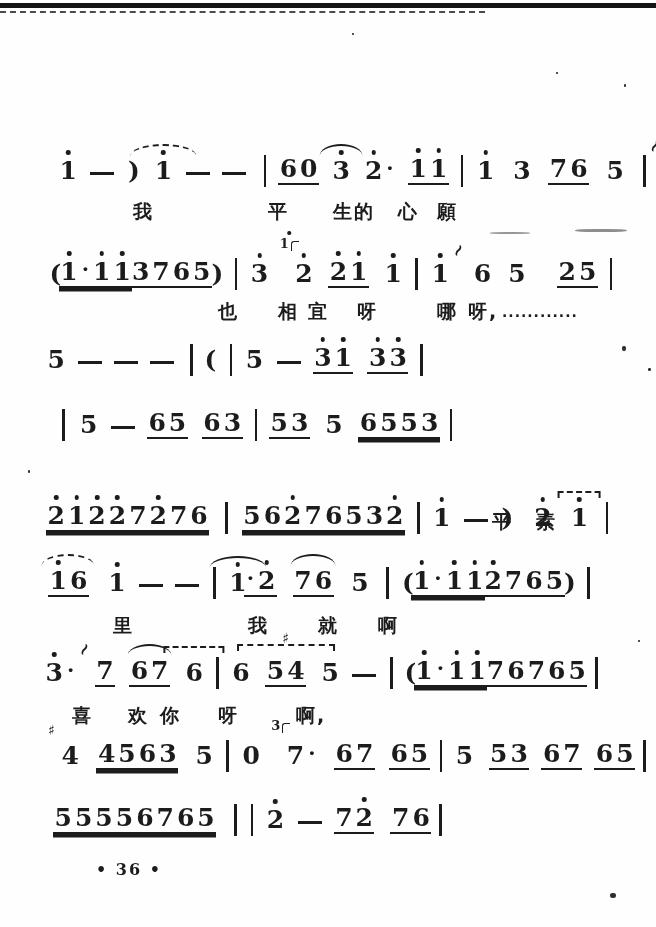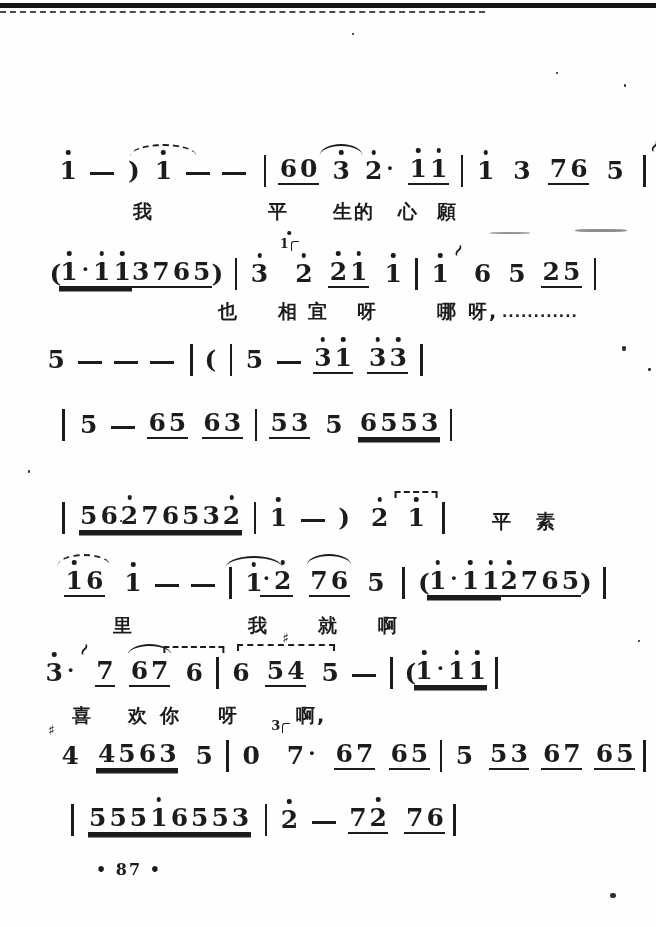--- a/index.html
+++ b/index.html
@@ -95,21 +95,21 @@
         <span class="cell" style="margin-left: -2px;"><span class="ch">)</span></span>
         <span class="bar" style="margin-left: 10px;"></span>
         <span class="cell"><span class="ch">3<i class="od"></i></span></span>
         <span class="cell" style="margin-left: 24px;"><span class="ch">2<i class="od"></i></span><i class="grace">1<i class="od"></i></i></span>
         <span class="cell u1" style="margin-left: 14px;"><span class="ch">2<i class="od"></i></span><span class="ch">1<i class="od"></i></span></span>
         <span class="cell" style="margin-left: 14px;"><span class="ch">1<i class="od"></i></span></span>
         <span class="bar"></span>
         <span class="cell"><span class="ch">1<i class="od"></i></span><i class="squig">~</i></span>
         <span class="cell" style="margin-left: 22px;"><span class="ch">6</span></span>
         <span class="cell" style="margin-left: 14px;"><span class="ch">5</span></span>
-        <span class="cell u1" style="margin-left: 14px;"><span class="ch">2</span><span class="ch">5</span></span>
+        <span class="cell u1" style="margin-left: 30px;"><span class="ch">2</span><span class="ch">5</span></span>
         <span class="bar" style="margin-left: 12px;"></span>
       </div>
       <div class="mline" style="left: 46px; top: 344px;">
         <span class="cell"><span class="ch">5</span></span>
         <span class="dash"></span>
         <span class="dash"></span>
         <span class="dash"></span>
         <span class="bar" style="margin-left: 16px;"></span>
         <span class="cell" style="margin-left: 10px;"><span class="ch">(</span></span>
         <span class="bar"></span>
@@ -125,31 +125,32 @@
         <span class="dash"></span>
         <span class="cell u1"><span class="ch">6</span><span class="ch">5</span></span>
         <span class="cell u1" style="margin-left: 14px;"><span class="ch">6</span><span class="ch">3</span></span>
         <span class="bar"></span>
         <span class="cell u1"><span class="ch">5</span><span class="ch">3</span></span>
         <span class="cell" style="margin-left: 14px;"><span class="ch">5</span></span>
         <span class="cell u2" style="margin-left: 14px;"><span class="ch">6</span><span class="ch">5</span><span class="ch">5</span><span class="ch">3</span></span>
         <span class="bar" style="margin-left: 10px;"></span>
       </div>
       <div class="mline" style="left: 46px; top: 471px;">
+        <span class="cell u2"><span class="ch">2<i class="od"></i></span><span class="ch">1<i class="od"></i></span><span class="ch">2<i class="od"></i></span><span class="ch">2<i class="od"></i></span><span class="ch">7</span><span class="ch">2<i class="od"></i></span><span class="ch">7</span><span class="ch">6</span></span>
         <span class="bar" style="margin-left: 16px;"></span>
         <span class="cell u2" style="margin-left: 14px; margin-top: 32px;"><span class="ch">5</span><span class="ch">6</span><span class="ch">2<i class="od"></i></span><span class="ch">7</span><span class="ch">6</span><span class="ch">5</span><span class="ch">3</span><span class="ch">2<i class="od"></i></span></span>
         <span class="bar" style="margin-left: 12px;"></span>
         <span class="cell"><span class="ch">1<i class="od"></i></span></span>
         <span class="dash"></span>
         <span class="cell"><span class="ch">)</span></span>
         <span class="cell" style="margin-left: 18px;"><span class="ch">2<i class="od"></i></span></span>
         <span class="cell" style="margin-left: 16px;"><span class="ch">1<i class="od"></i></span><i class="arc b" style="width: 210%;"></i></span>
         <span class="bar" style="margin-left: 16px;"></span>
       </div>
-      <div class="mline" style="left: 64px; top: 567px;">
+      <div class="mline" style="left: 48px; top: 567px;">
         <span class="cell u1"><span class="ch">1<i class="od"></i></span><span class="ch">6</span><i class="arc d" style="width: 130%;"></i></span>
         <span class="cell" style="margin-left: 18px;"><span class="ch">1<i class="od"></i></span></span>
         <span class="dash"></span>
         <span class="dash"></span>
         <span class="bar" style="margin-left: 14px;"></span>
         <span class="cell" style="margin-left: 12px;"><span class="ch">1<i class="od"></i></span><i class="arc s" style="width: 280%;"></i></span>
         <span class="cell u1" style="margin-left: -4px;"><span class="mid">·</span><span class="ch">2<i class="od"></i></span></span>
         <span class="cell u1" style="margin-left: 16px;"><span class="ch">7</span><span class="ch">6</span><i class="arc s"></i></span>
         <span class="cell" style="margin-left: 16px;"><span class="ch">5</span></span>
         <span class="bar" style="margin-left: 16px;"></span>
@@ -165,41 +166,42 @@
         <span class="cell u1" style="margin-left: 14px;"><span class="ch">6</span><span class="ch">7</span><i class="arc s"></i></span>
         <span class="cell" style="margin-left: 14px;"><span class="ch">6</span><i class="arc b" style="width: 300%;"></i></span>
         <span class="bar"></span>
         <span class="cell"><span class="ch">6</span></span>
         <span class="cell u1" style="margin-left: 14px;"><span class="ch">5</span><span class="ch">4</span><i class="arc b" style="width: 240%;"></i><i class="sharp">♯</i></span>
         <span class="cell" style="margin-left: 14px;"><span class="ch">5</span></span>
         <span class="dash"></span>
         <span class="bar" style="margin-left: 14px;"></span>
         <span class="cell" style="margin-left: 10px;"><span class="ch">(</span></span>
         <span class="cell u2" style="margin-left: -4px;"><span class="ch">1<i class="od"></i></span><span class="mid">·</span><span class="ch">1<i class="od"></i></span><span class="ch">1<i class="od"></i></span></span>
+        <span class="cell u1" style="margin-left: -2px;"><span class="ch">7</span><span class="ch">6</span><span class="ch">7</span><span class="ch">6</span><span class="ch">5</span></span>
         <span class="bar" style="margin-left: 8px;"></span>
       </div>
       <div class="mline" style="left: 60px; top: 740px;">
         <span class="cell"><span class="ch">4</span><i class="sharp left">♯</i></span>
         <span class="cell u2" style="margin-left: 16px;"><span class="ch">4</span><span class="ch">5</span><span class="ch">6</span><span class="ch">3</span></span>
         <span class="cell" style="margin-left: 16px;"><span class="ch">5</span></span>
         <span class="bar" style="margin-left: 12px;"></span>
         <span class="cell"><span class="ch">0</span></span>
         <span class="cell" style="margin-left: 24px;"><span class="ch">7</span><span class="mid">·</span><i class="grace">3</i></span>
         <span class="cell u1" style="margin-left: 16px;"><span class="ch">6</span><span class="ch">7</span></span>
         <span class="cell u1" style="margin-left: 14px;"><span class="ch">6</span><span class="ch">5</span></span>
         <span class="bar" style="margin-left: 10px;"></span>
         <span class="cell"><span class="ch">5</span></span>
         <span class="cell u1" style="margin-left: 14px;"><span class="ch">5</span><span class="ch">3</span></span>
         <span class="cell u1" style="margin-left: 12px;"><span class="ch">6</span><span class="ch">7</span></span>
         <span class="cell u1" style="margin-left: 12px;"><span class="ch">6</span><span class="ch">5</span></span>
         <span class="bar" style="margin-left: 8px;"></span>
       </div>
       <div class="mline" style="left: 53px; top: 804px;">
+        <span class="cell u2"><span class="ch">5</span><span class="ch">5</span><span class="ch">5</span><span class="ch">5</span><span class="ch">6</span><span class="ch">7</span><span class="ch">6</span><span class="ch">5</span></span>
         <span class="bar" style="margin-left: 18px;"></span>
-        <span class="cell u2" style="margin-left: 14px;"><span class="ch">5</span><span class="ch">5</span><span class="ch">5</span><span class="ch">1<i class="od"></i></span><span class="ch">6</span><span class="ch">5</span><span class="ch">5</span><span class="ch">3</span></span>
         <span class="bar" style="margin-left: 14px;"></span>
         <span class="cell"><span class="ch">2<i class="od"></i></span></span>
         <span class="dash"></span>
         <span class="cell u1"><span class="ch">7</span><span class="ch">2<i class="od"></i></span></span>
         <span class="cell u1" style="margin-left: 16px;"><span class="ch">7</span><span class="ch">6</span></span>
         <span class="bar" style="margin-left: 8px;"></span>
       </div>
       <span class="lyr" style="left: 133px; top: 200px;">我</span>
       <span class="lyr" style="left: 268px; top: 200px;">平</span>
       <span class="lyr" style="left: 333px; top: 200px;">生的</span>
@@ -228,14 +230,14 @@
       <i class="speck" style="left: 624px; top: 84px; width: 2px; height: 3px;"></i>
       <i class="speck" style="left: 490px; top: 232px; width: 40px; height: 2px; opacity: 0.5;"></i>
       <i class="speck" style="left: 575px; top: 229px; width: 52px; height: 3px; opacity: 0.55;"></i>
       <i class="speck" style="left: 622px; top: 346px; width: 4px; height: 5px;"></i>
       <i class="speck" style="left: 648px; top: 368px; width: 3px; height: 3px;"></i>
       <i class="speck" style="left: 28px; top: 470px; width: 2px; height: 3px;"></i>
       <i class="speck" style="left: 120px; top: 520px; width: 2px; height: 2px;"></i>
       <i class="speck" style="left: 638px; top: 640px; width: 2px; height: 2px;"></i>
       <i class="speck" style="left: 610px; top: 893px; width: 6px; height: 5px;"></i>
     </div>
-  <div class="pgnum">• 87 •</div>
+  <div class="pgnum">• 36 •</div>
 </div>
 
 </body></html>

